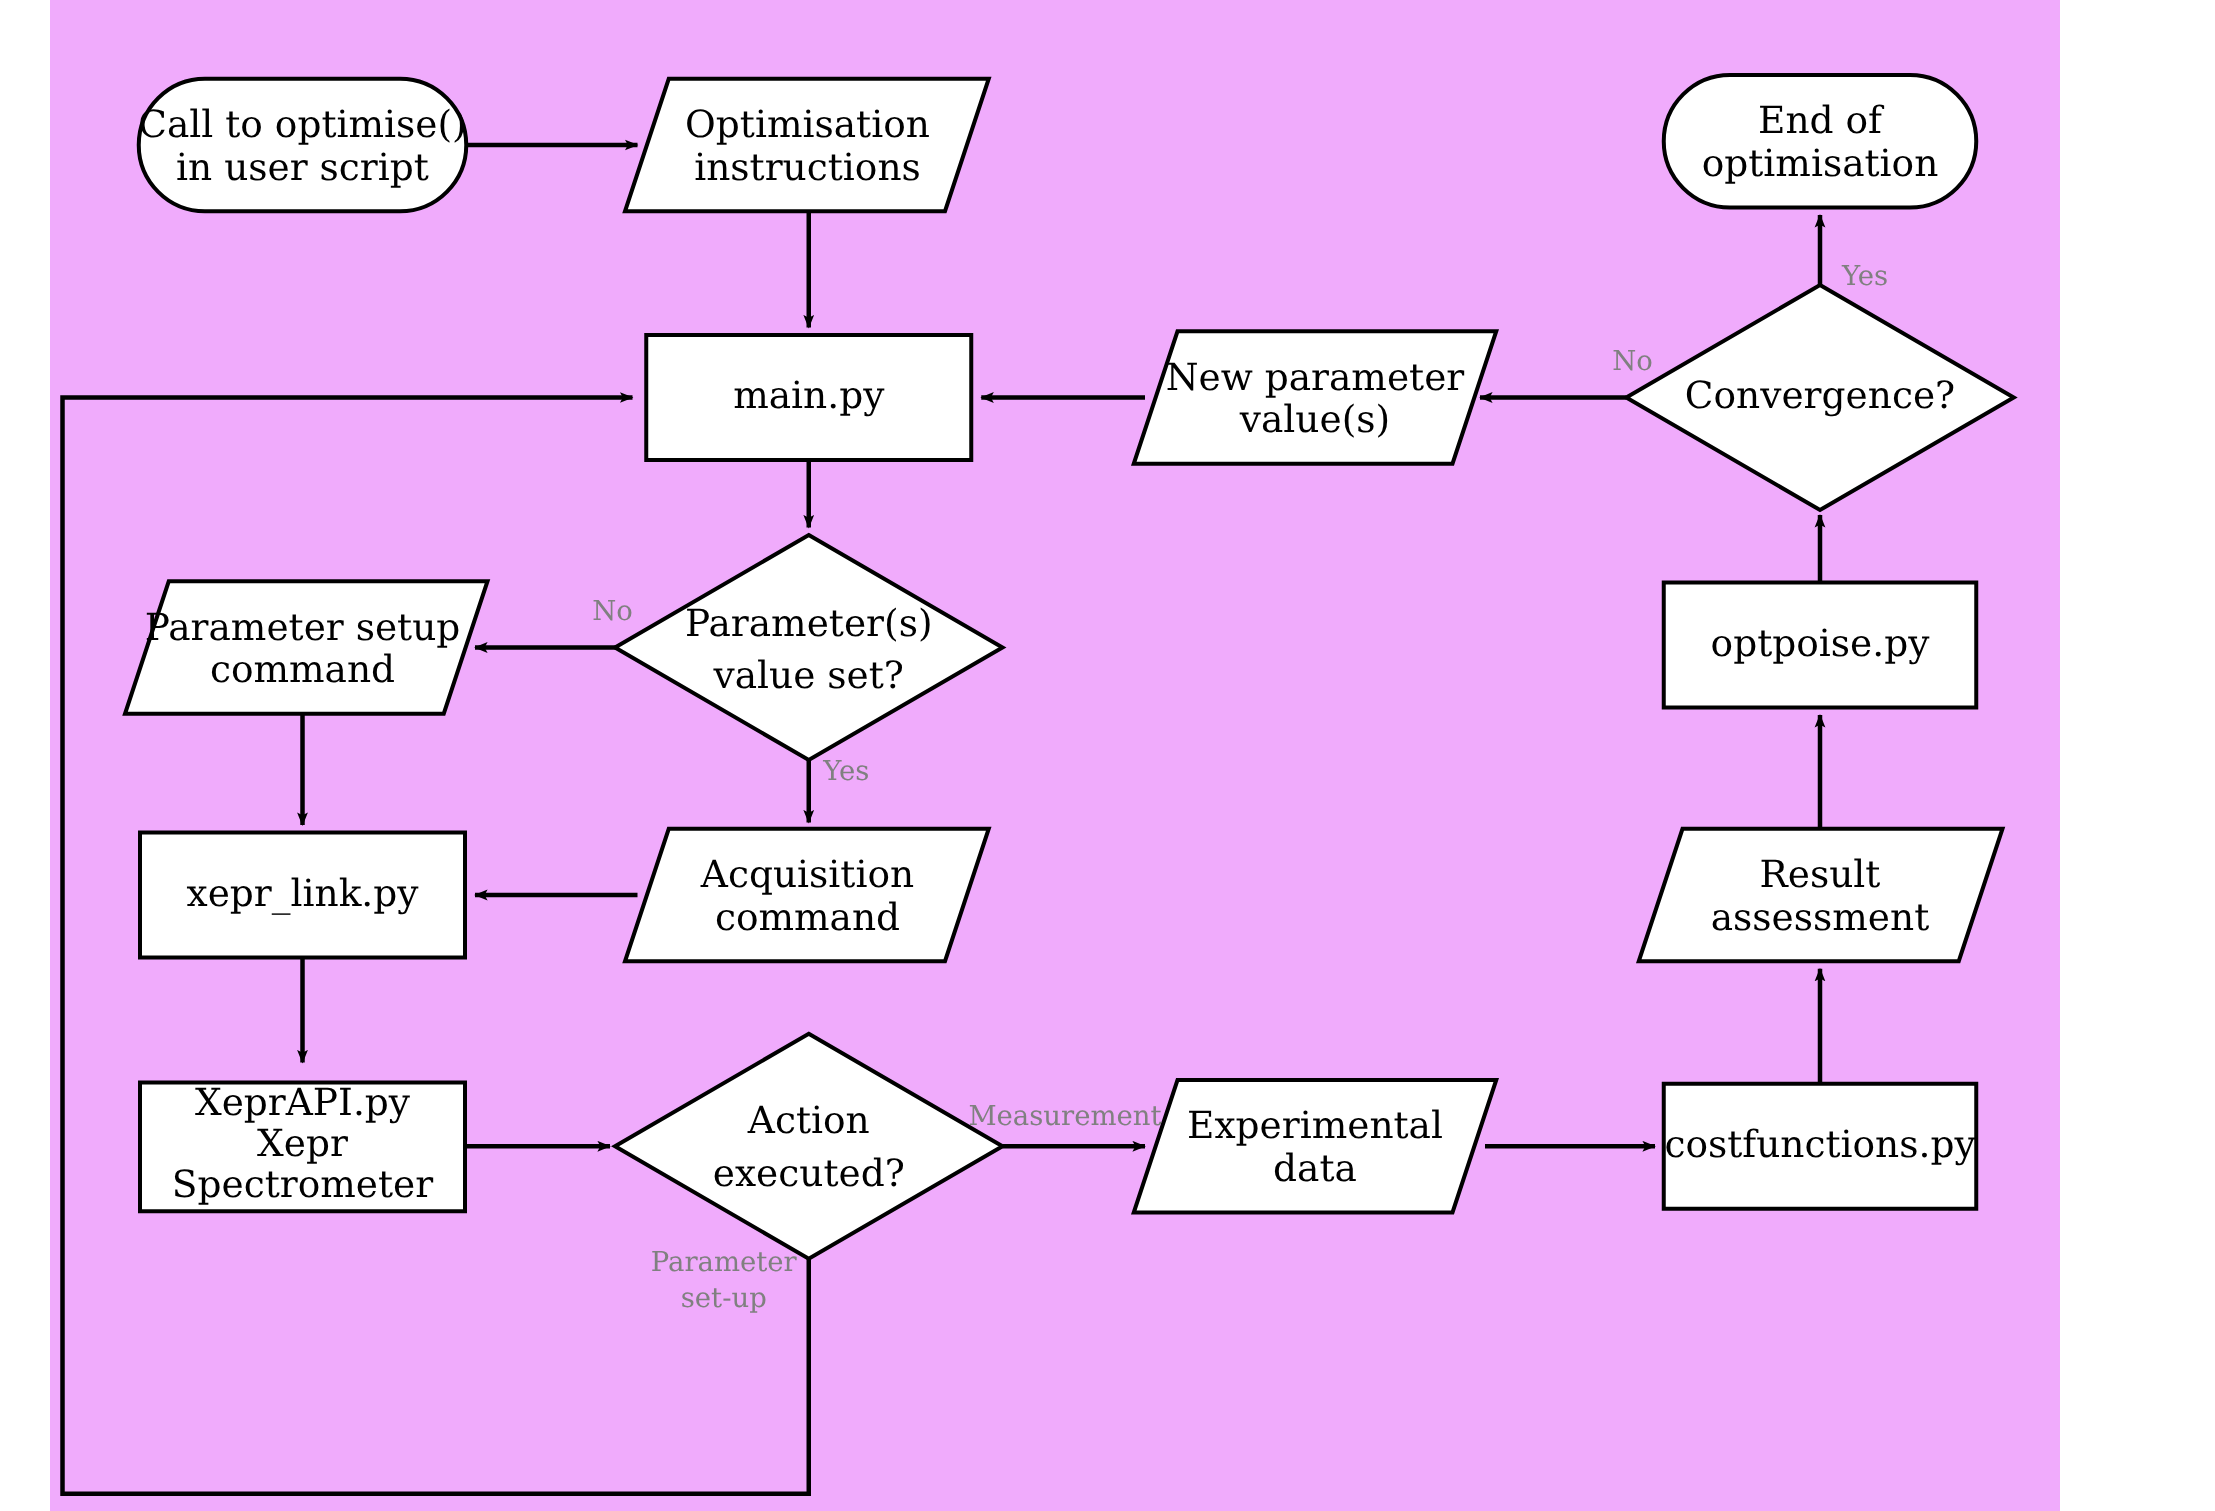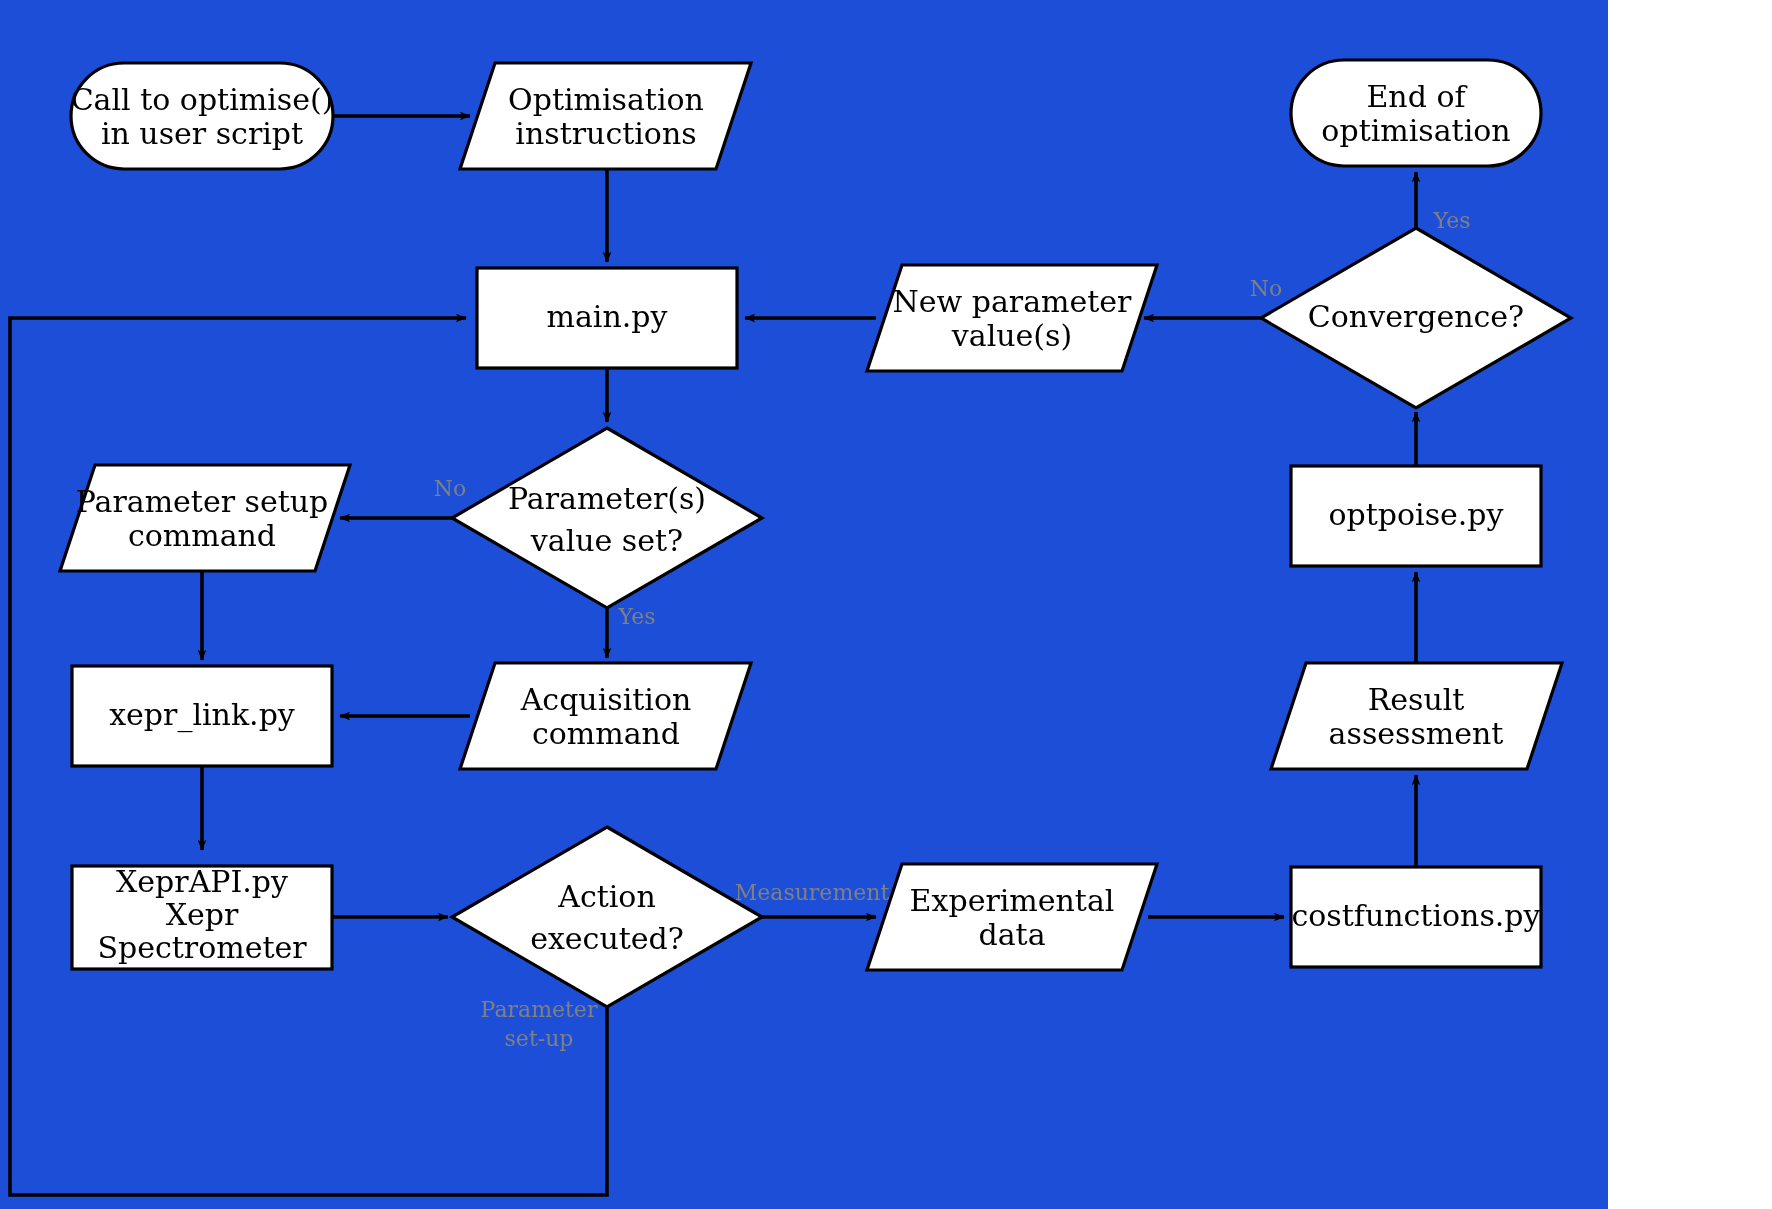--- a/index.html
+++ b/index.html
@@ -4,23 +4,24 @@
 <style>
   html, body {
     margin: 0;
     padding: 0;
     background: #ffffff;
   }
   #stage {
     position: relative;
     width: 1608px;
     height: 1209px;
-    background: #1d4ed8;
+    background: #f0abfc;
     overflow: hidden;
     font-family: "DejaVu Serif", "Liberation Serif", serif;
+    margin-left: 40px;
   }
   svg#flow {
     position: absolute;
     left: 0;
     top: 0;
     width: 1772px;
     height: 1209px;
     display: block;
   }
   .shape {

